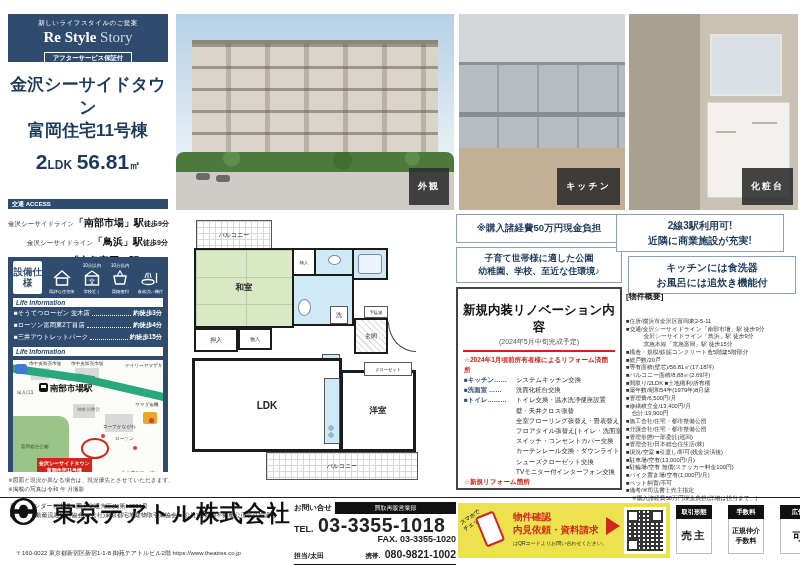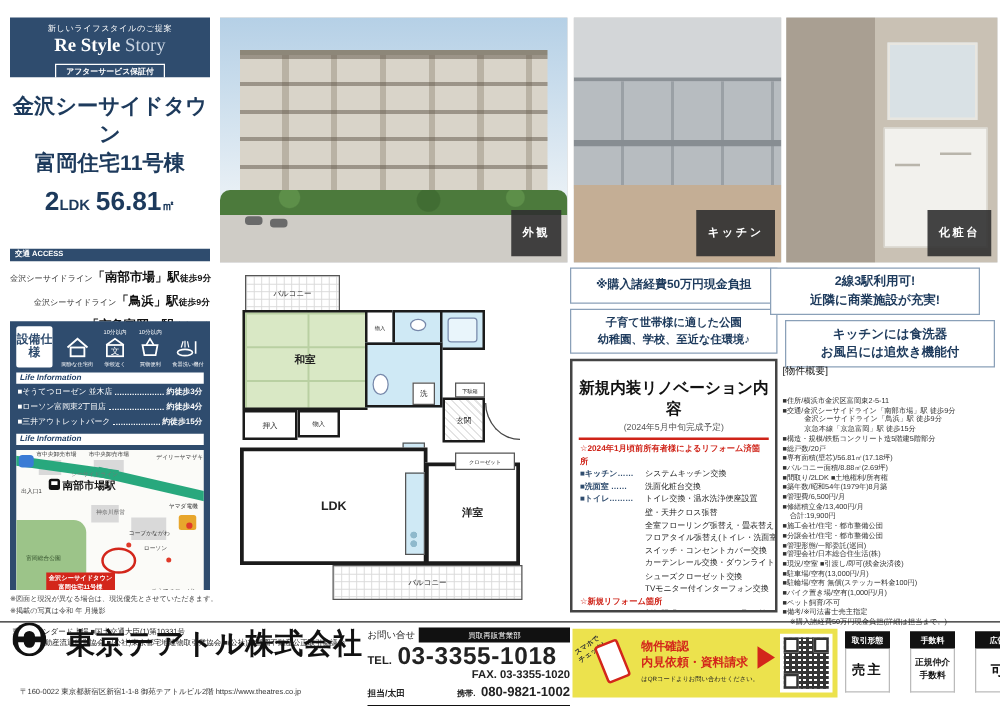--- a/index.html
+++ b/index.html
@@ -114,31 +114,31 @@
   .reno-box{left:456px;top:287px;width:166px;height:203px;border:2px solid #444;background:#fff;
             box-sizing:border-box;overflow:hidden}
   .reno-title{font-size:12.5px;font-weight:bold;text-align:center;margin-top:13px;color:#111}
   .reno-sub{font-size:7px;color:#555;text-align:center;margin-top:1px}
   .reno-rule{height:2px;background:#cf2318;margin:3px 5px 3px}
   .reno-body{padding:0 6px}
   .reno-sec{color:#cf2318;font-weight:bold;font-size:6.6px;line-height:10px}
   .reno-row{display:flex;font-size:6.4px;line-height:10.2px;white-space:nowrap}
   .reno-l{width:52px;flex:none;color:#2f4c6e;font-weight:bold}
   .outline{left:626px;top:291px;width:170px}
-  .out-title{font-size:8px;font-weight:normal;color:#111;margin-bottom:16px}
+  .out-title{font-size:8px;font-weight:bold;color:#111;margin-bottom:16px}
   .out-line{font-size:5.8px;line-height:7.7px;color:#333;white-space:nowrap}
   
   .rule{left:0;top:497px;width:800px;border-top:1.5px solid #222}
   .fine{left:10px;top:502px;font-size:6px;color:#222;line-height:1.5;white-space:nowrap}
   .corp{left:10px;top:498px;display:flex;align-items:flex-end;gap:16px}
   .corp-name{font-size:23px;font-weight:bold;color:#111;letter-spacing:.5px;white-space:nowrap}
   .addr{left:16px;top:549px;font-size:6px;color:#333;white-space:nowrap}
   .contact{left:294px;top:502px;width:162px;border-bottom:2px solid #111;padding-bottom:2px}
   .ct-row1{display:flex;align-items:center;gap:3px}
-  .ct-lbl{font-size:7.5px;font-weight:normal;white-space:nowrap}
+  .ct-lbl{font-size:7.5px;font-weight:bold;white-space:nowrap}
   .ct-dept{flex:1;background:#111;color:#fff;font-size:6px;text-align:center;padding:1.5px 0}
   .ct-tel{white-space:nowrap;margin-top:0}
   .ct-tel .s{font-size:9px;font-weight:bold}
   .ct-tel .n{font-size:19.5px;font-weight:bold;letter-spacing:.5px}
   .ct-fax{text-align:right;font-size:9px;font-weight:bold;margin-top:-3px;white-space:nowrap}
   .ct-row4{display:flex;justify-content:space-between;align-items:baseline;white-space:nowrap}
   .ct-person{font-size:7px;font-weight:bold}
   .ct-mob .s{font-size:6.5px;font-weight:bold}
   .ct-mob .n{font-size:10.5px;font-weight:bold}
   .promo{left:458px;top:503px;width:212px;height:55px;background:#ece24d;overflow:hidden}

